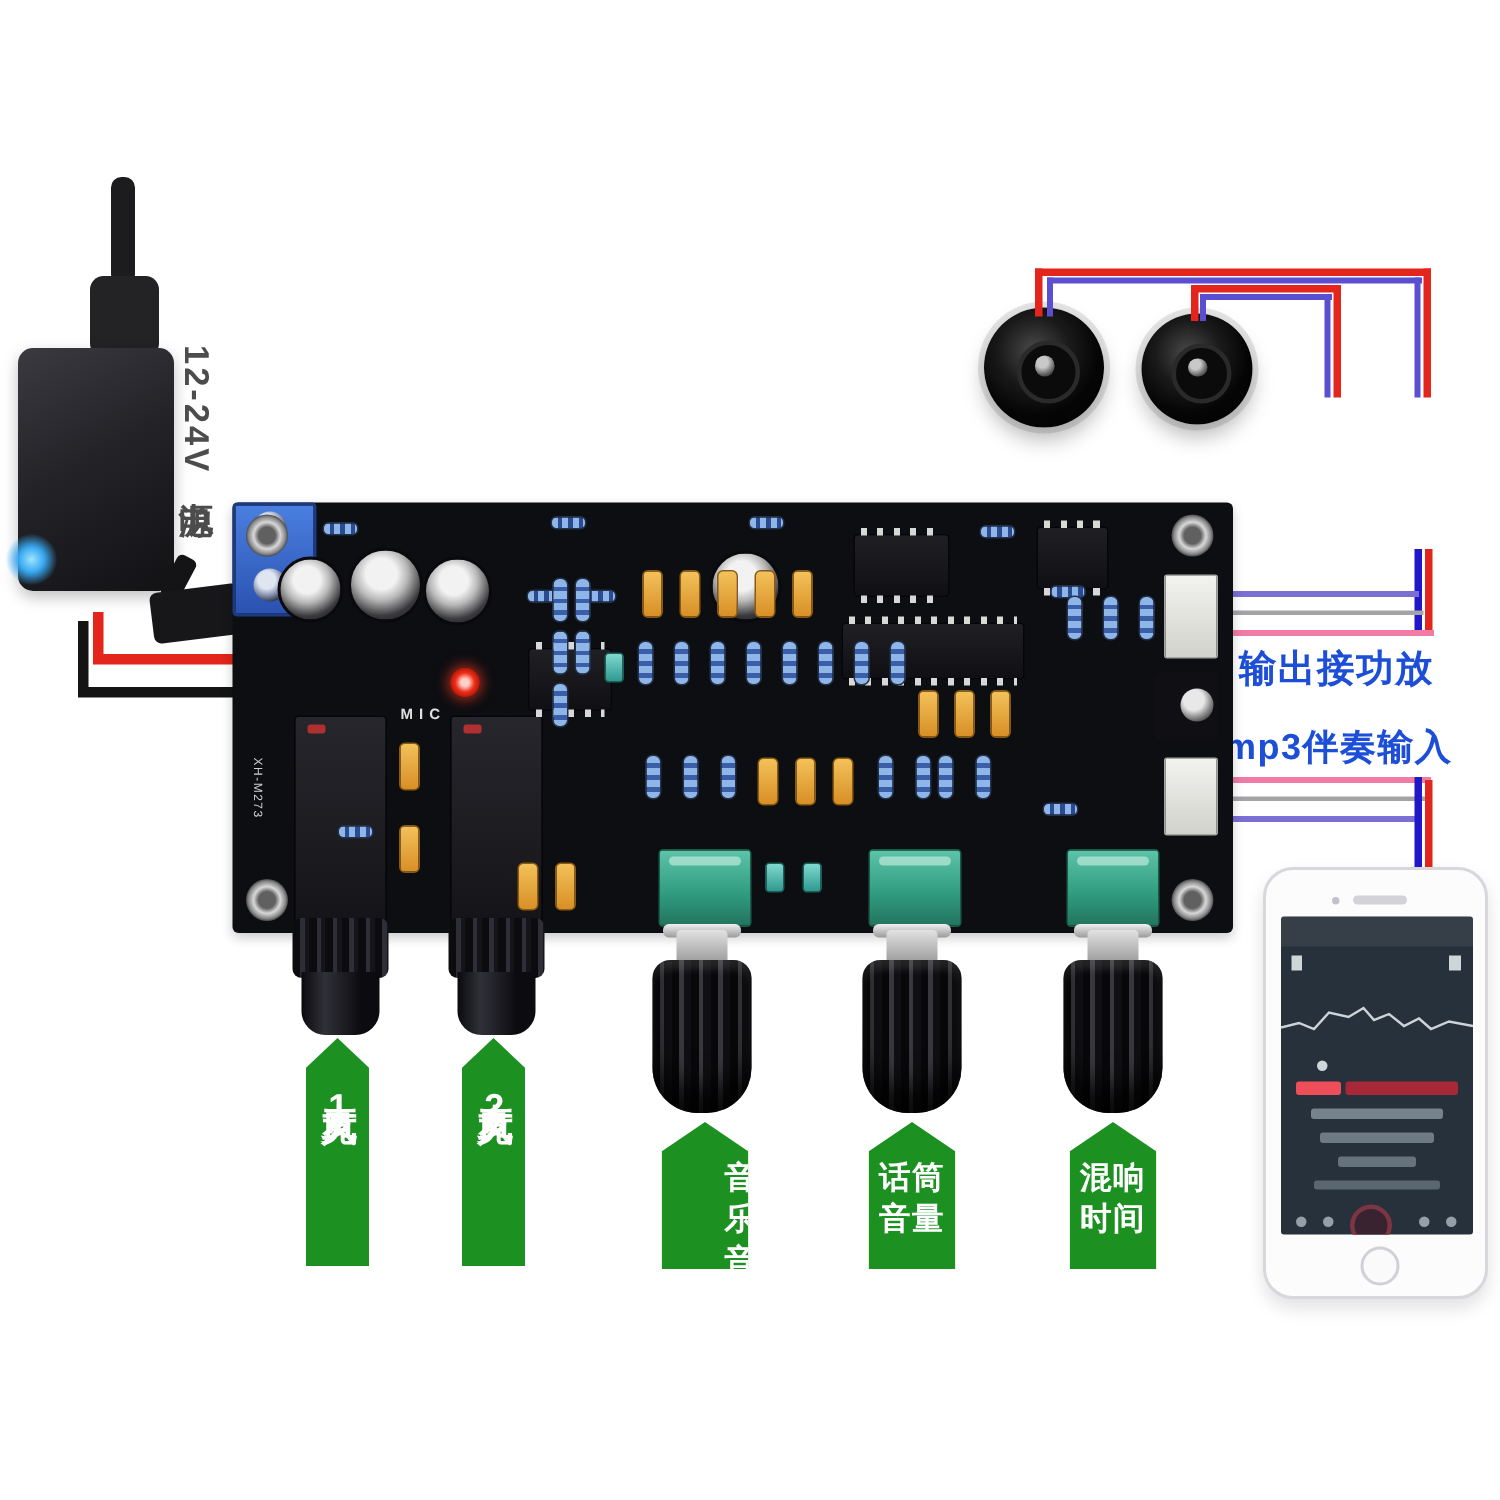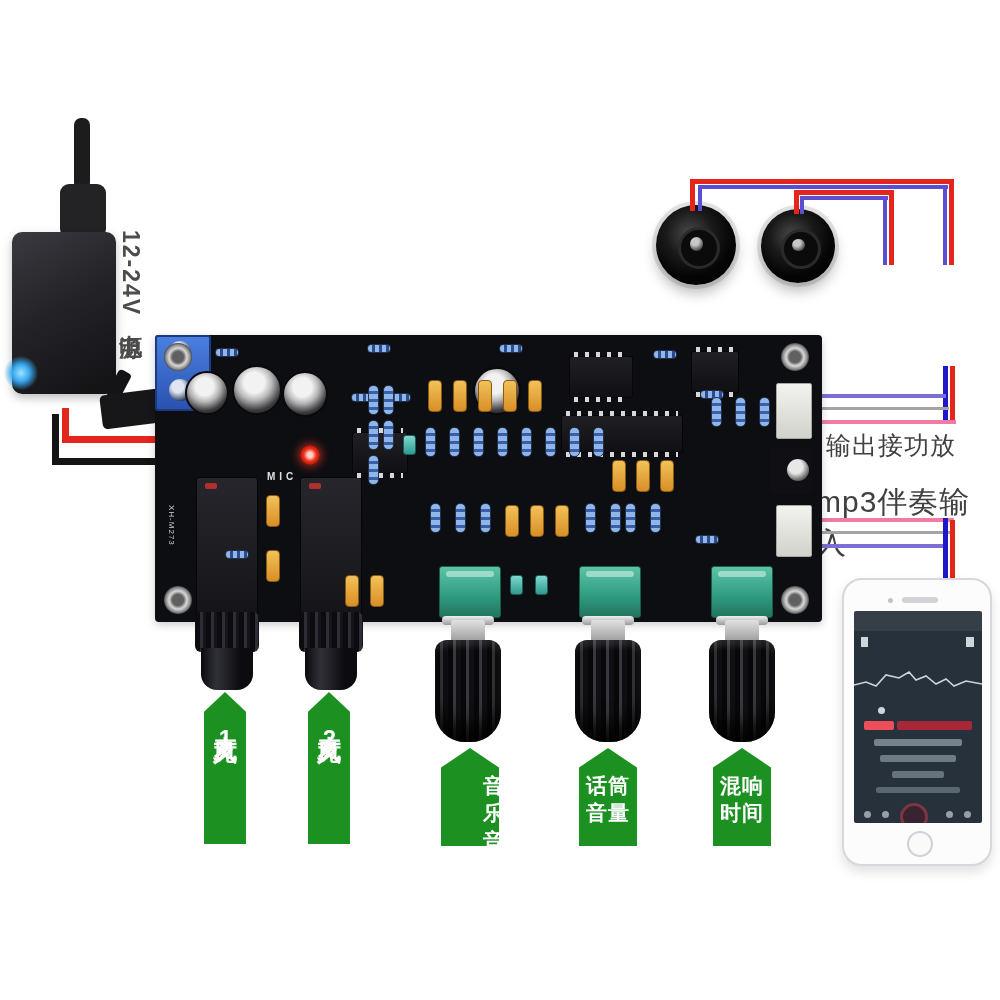--- a/index.html
+++ b/index.html
@@ -79,21 +79,21 @@
              background:radial-gradient(circle at 42% 36%, #4a4a4a 0%, #1a1a1a 34%, #050505 62%, #000 100%);
              box-shadow:0 8px 14px rgba(0,0,0,.28), 0 0 0 4px rgba(40,40,40,.12); }
   .speaker:before { content:""; position:absolute; left:27%; top:27%; width:46%; height:46%; border-radius:50%;
              background:#0b0b0b; border:3px solid #2a2a2a; }
   .speaker:after { content:""; position:absolute; left:42%; top:40%; width:17%; height:17%; border-radius:50%;
              background:radial-gradient(circle at 38% 32%, #c8c8c8 0 30%, #555 70%, #222 100%); }
   .ampbox { left:877px; top:263px; width:90px; height:104px; background:#fff; border:2px solid #9c9c9c;
             display:flex; align-items:center; justify-content:center; }
   .ampbox span { color:#8f8f8f; font-size:30px; font-weight:bold; letter-spacing:2px; }
 
-  .anno { color:#404040; font-weight:normal; letter-spacing:1px; }
+  .anno { color:#1d4ed8; font-weight:bold; letter-spacing:1px; }
 
   
   .phone { left:842px; top:578px; width:150px; height:288px; background:#fcfcfd; border:2px solid #d7d7dc;
            border-radius:20px; box-shadow:0 6px 12px rgba(0,0,0,.12); }
   .ph-speaker { left:58px; top:17px; width:36px; height:6px; background:#d2d2d8; border-radius:3px; }
   .ph-cam { left:44px; top:18px; width:5px; height:5px; background:#c2c2c8; border-radius:50%; }
   .ph-screen { left:10px; top:31px; width:128px; height:212px; background:#27313b; border-radius:2px; overflow:hidden; }
   .ph-home { left:63px; top:251px; width:26px; height:26px; border:2px solid #d0d0d6; border-radius:50%; background:#fafafa; }
   .scr-top { left:0; top:0; width:128px; height:20px; background:rgba(255,255,255,.07); }
   .scr-ic { position:absolute; background:#cfd6da; }
@@ -144,21 +144,21 @@
   <div class="wire" style="left:883px;top:196px;width:4px;height:69px;background:#5a4fd0;"></div>
 
 
   <div class="wire" style="left:943px;top:366px;width:5px;height:58px;background:#2018c8;"></div>
   <div class="wire" style="left:950px;top:366px;width:5px;height:56px;background:#e3251b;"></div>
   <div class="wire" style="left:816px;top:394px;width:130px;height:4px;background:#7b6fd4;"></div>
   <div class="wire" style="left:816px;top:407px;width:133px;height:3px;background:#a4a4a6;"></div>
   <div class="wire" style="left:816px;top:420px;width:140px;height:4px;background:#f07ca6;"></div>
 
   <div class="abs anno" style="left:826px;top:429px;font-size:25px;">输出接功放</div>
-  <div class="abs anno" style="left:816px;top:482px;font-size:30px;">mp3伴奏输入</div>
+  <div class="abs anno" style="left:816px;top:482px;font-size:24px;">mp3伴奏输入</div>
 
   <div class="wire" style="left:818px;top:518px;width:136px;height:4px;background:#f07ca6;"></div>
   <div class="wire" style="left:818px;top:531px;width:136px;height:3px;background:#a4a4a6;"></div>
   <div class="wire" style="left:818px;top:544px;width:130px;height:4px;background:#7b6fd4;"></div>
   <div class="wire" style="left:943px;top:518px;width:5px;height:62px;background:#2018c8;"></div>
   <div class="wire" style="left:950px;top:520px;width:5px;height:60px;background:#e3251b;"></div>
 
   <div id="board" class="abs">
     <div class="terminal">
       <div class="screw" style="top:6px;"></div>

